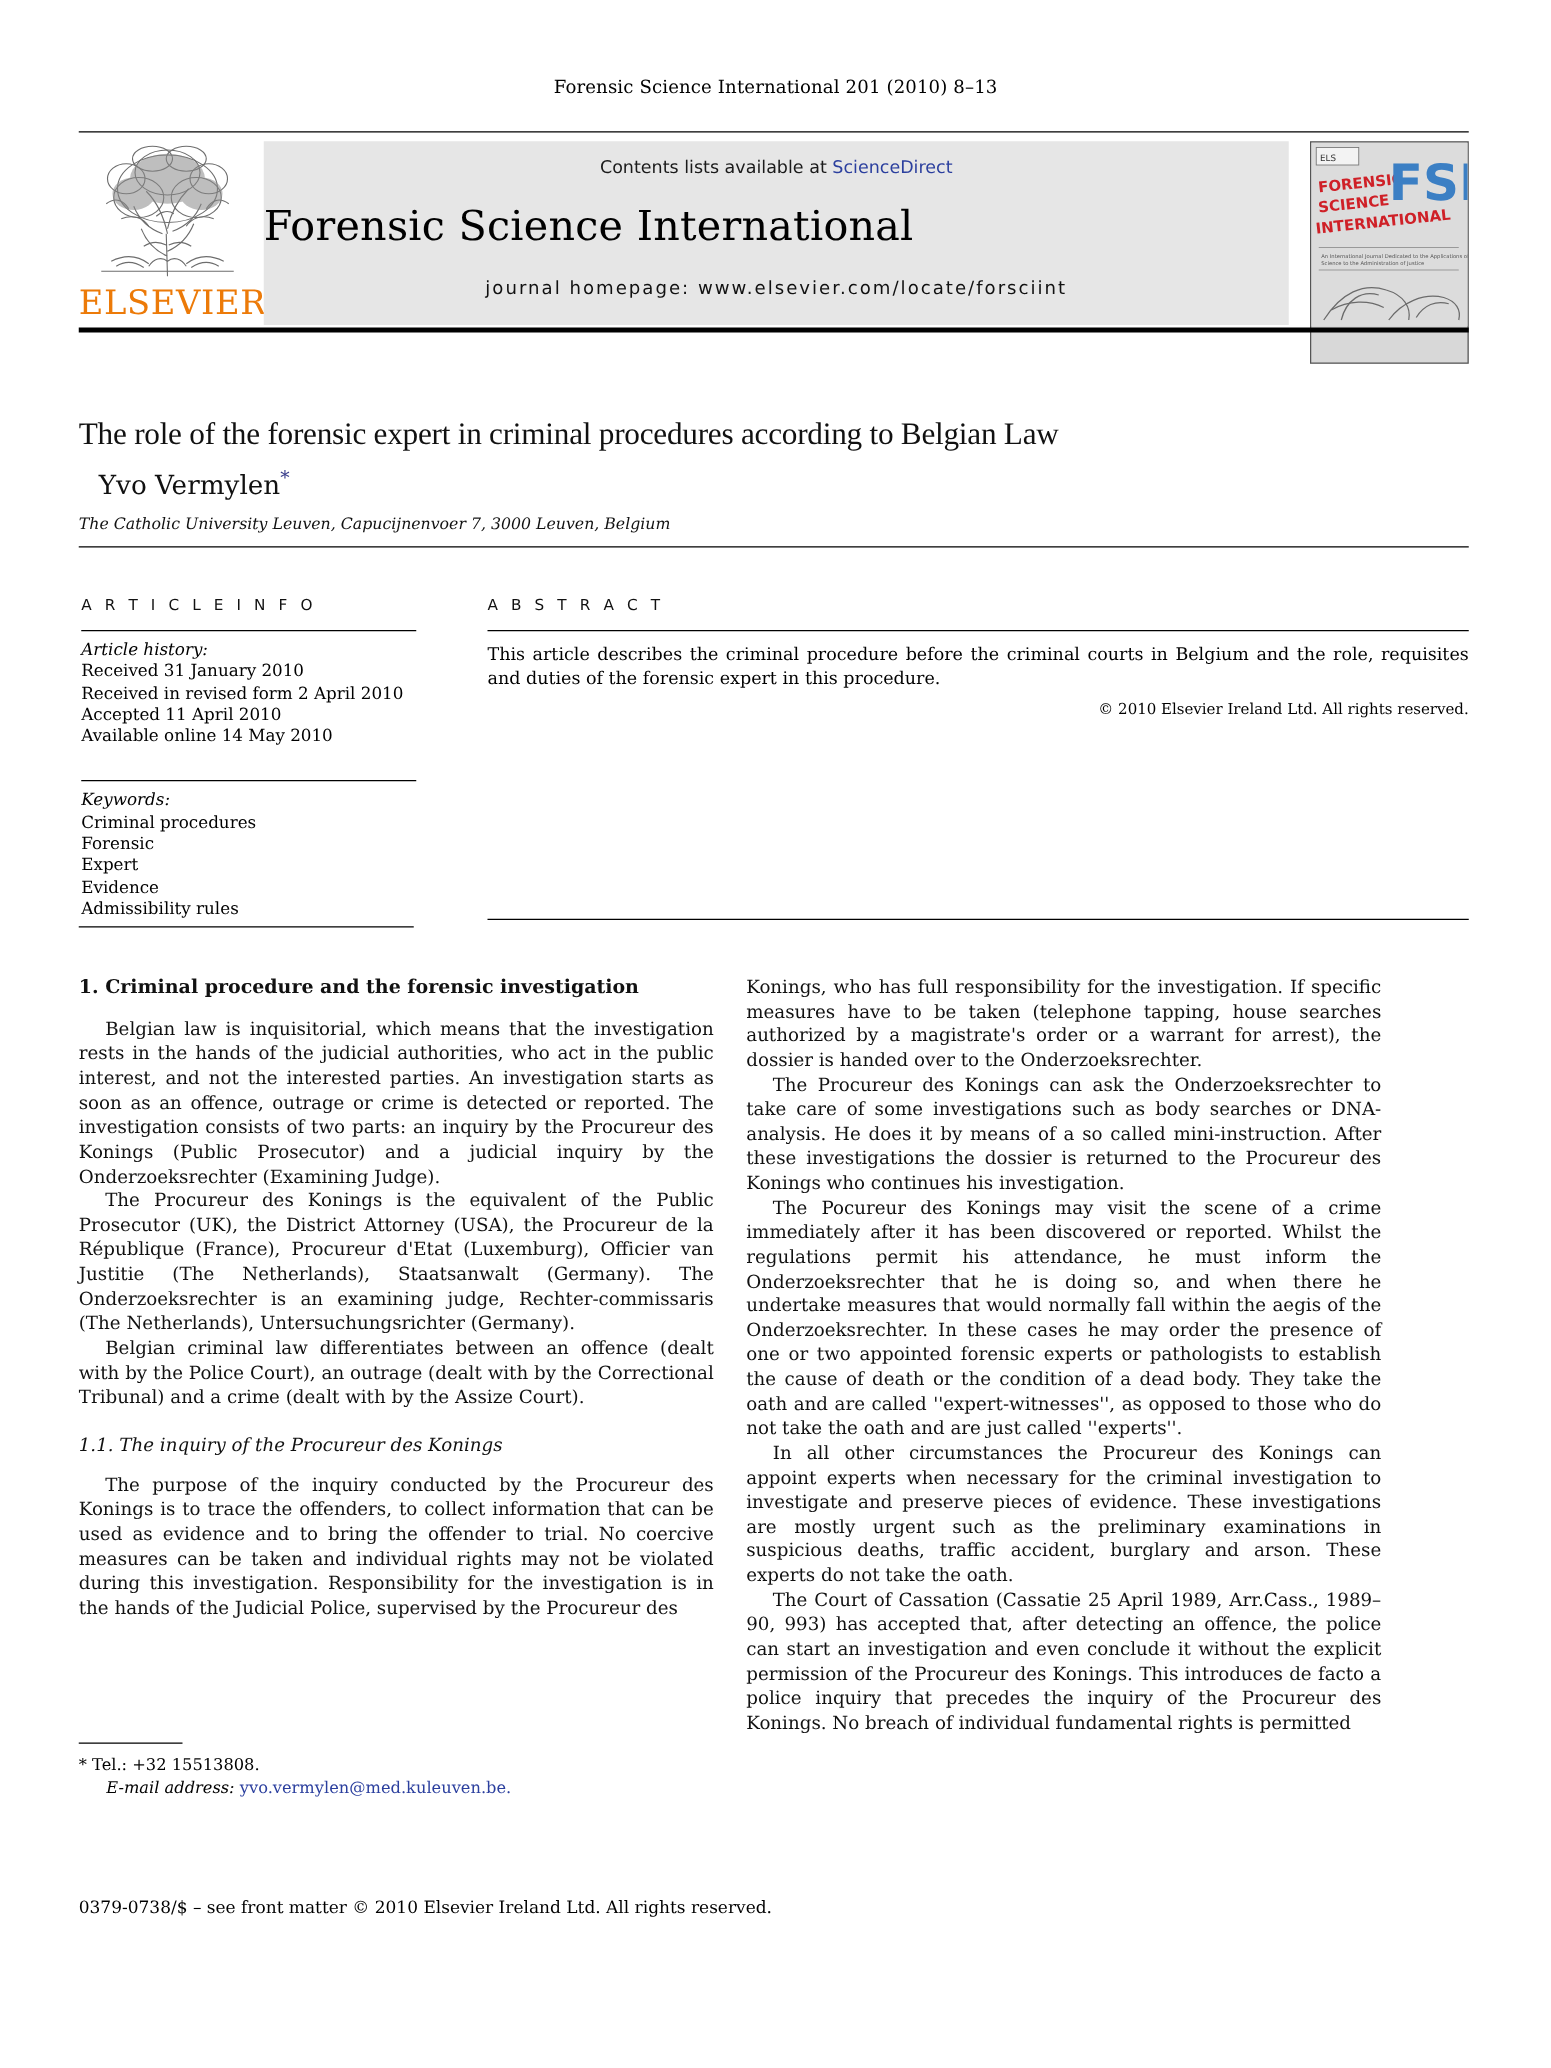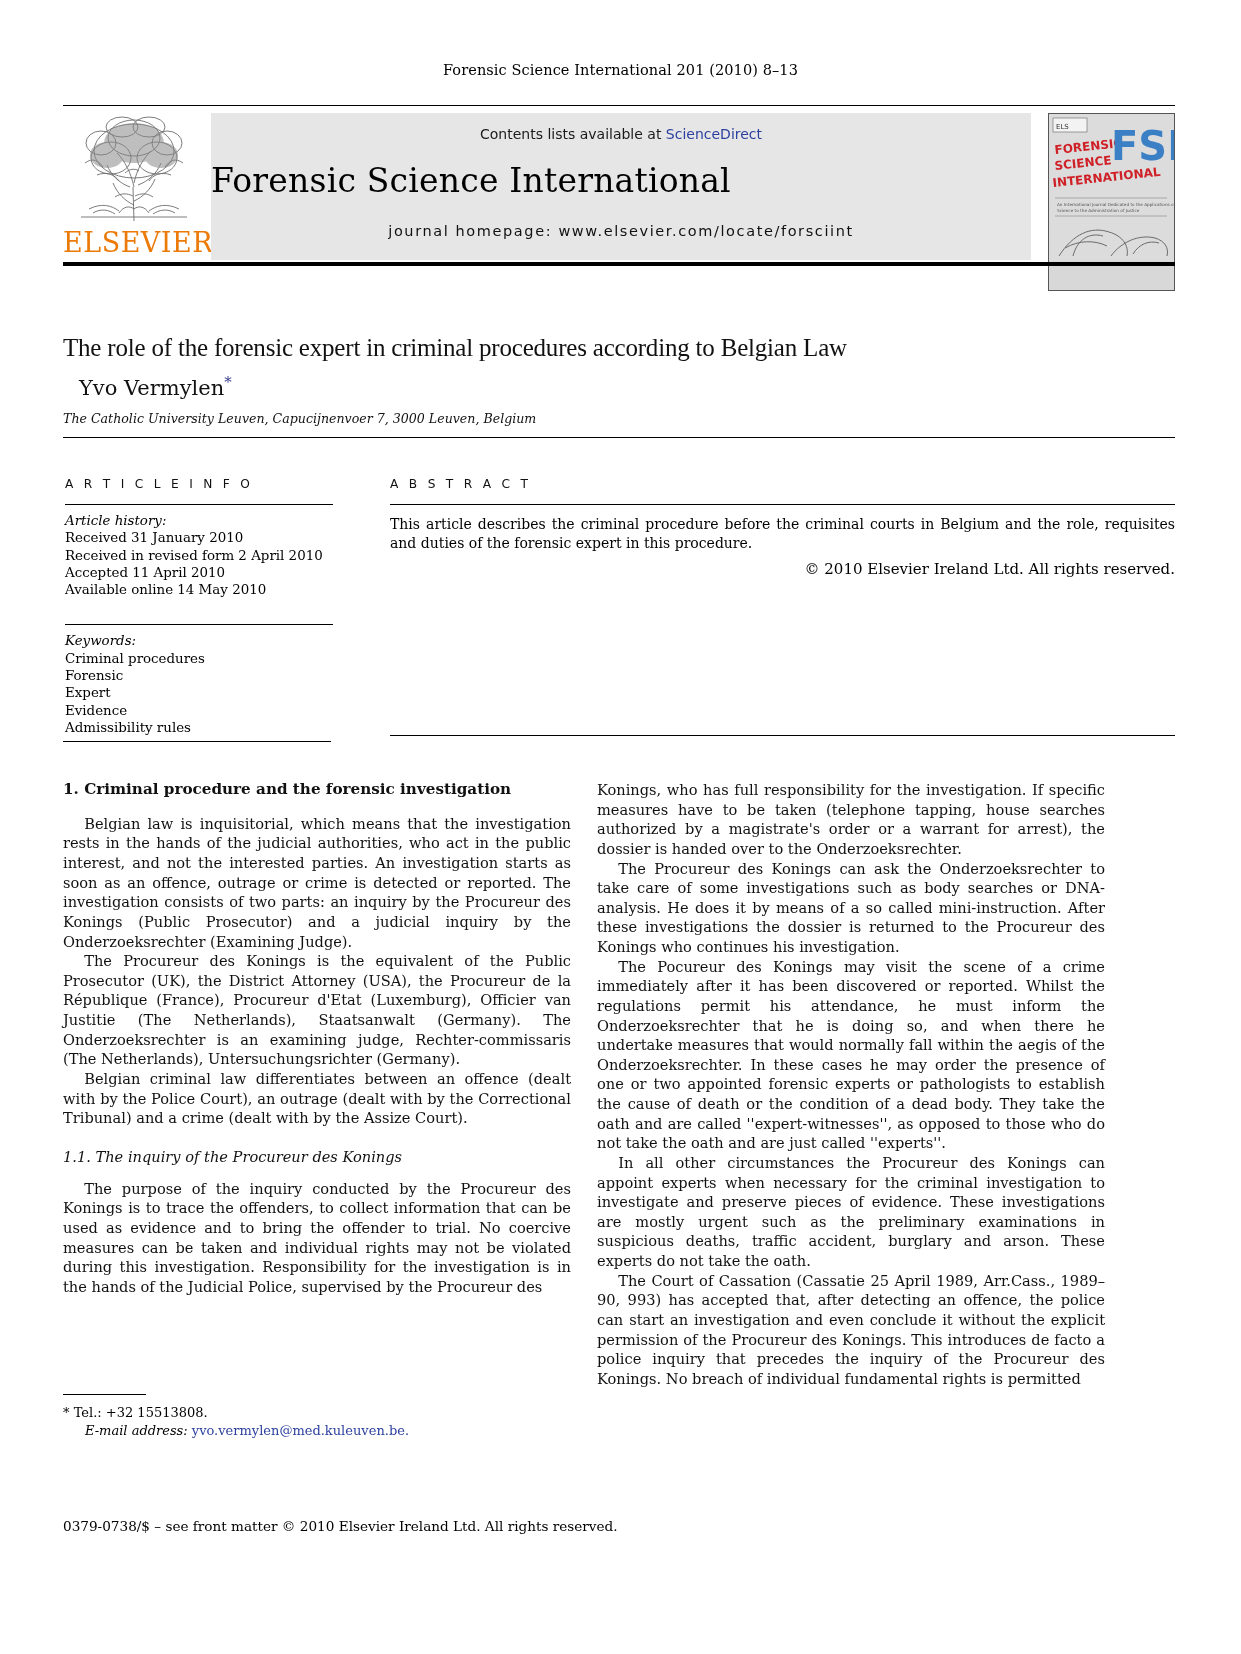--- a/index.html
+++ b/index.html
@@ -211,21 +211,21 @@
   .abs-text {
     margin-top: 10px;
     font-size: 14px;
     line-height: 1.33;
     text-align: justify;
     font-family: "DejaVu Serif", "Liberation Serif", serif;
   }
   .abs-copy {
     margin-top: 8px;
     text-align: right;
-    font-size: 15px;
+    font-size: 12px;
     font-family: "DejaVu Serif", "Liberation Serif", serif;
   }
   .kw-rule {
     margin-top: 26px;
     height: 1px;
     background: #000;
   }
   .bottom-rule-left {
     position: absolute;
     left: 63px;

